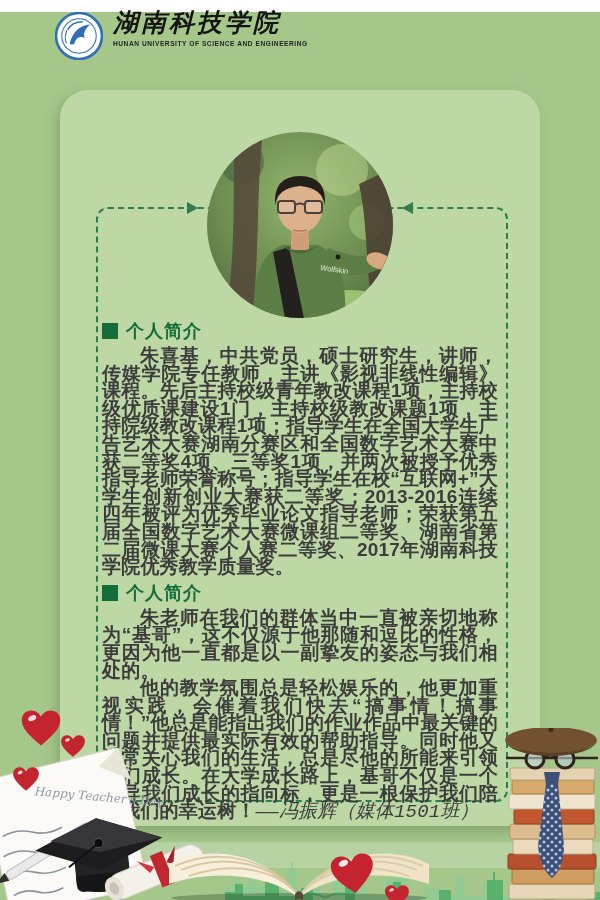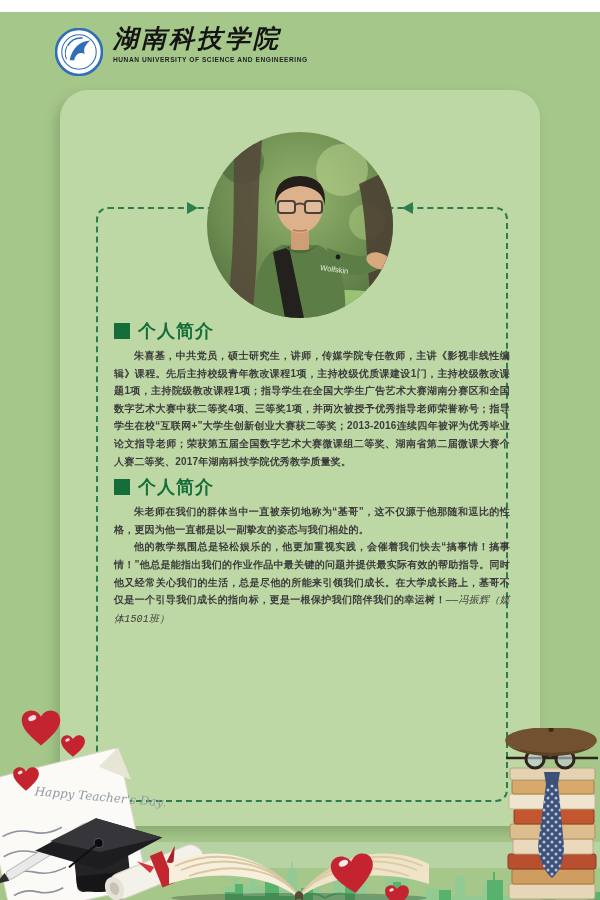--- a/index.html
+++ b/index.html
@@ -1,40 +1,40 @@
 <!DOCTYPE html>
 <html><head>
 <meta charset="utf-8">
 <style>
   html,body{margin:0;padding:0;}
   body{width:600px;height:900px;overflow:hidden;font-family:"Liberation Sans",sans-serif;}
   .poster{position:relative;width:600px;height:900px;background:#a5c78a;overflow:hidden;}
   .topstrip{position:absolute;left:0;top:0;width:600px;height:12px;background:#ffffff;}
 
   
-  .logo{position:absolute;left:55px;top:24px;display:flex;align-items:flex-start;}
+  .logo{position:absolute;left:55px;top:8px;display:flex;align-items:flex-start;}
   .emblem{width:48px;height:48px;margin-top:4px;}
   .logo-text{margin-left:10px;}
   .logo-cn{font-family:"DejaVu Serif",serif;font-style:italic;font-weight:bold;font-size:25px;letter-spacing:3px;color:#141414;line-height:30px;}
   .logo-en{font-size:6.6px;font-weight:bold;letter-spacing:.55px;color:#20242a;margin-top:2px;}
 
   
   .card{position:absolute;left:60px;top:90px;width:480px;height:736px;background:#bdd8a5;border-radius:28px;box-shadow:-4px 6px 12px rgba(70,100,55,.30);}
   .dashed{position:absolute;left:96px;top:207px;width:408px;height:591px;border:2px dashed #2d7d4e;border-radius:12px;}
   .arrow{position:absolute;width:0;height:0;top:202px;}
   .arrow.right{left:187px;border-left:11px solid #2d7d4e;border-top:6px solid transparent;border-bottom:6px solid transparent;}
   .arrow.left{left:402px;border-right:11px solid #2d7d4e;border-top:6px solid transparent;border-bottom:6px solid transparent;}
   .photo{position:absolute;left:207px;top:132px;width:186px;height:186px;border-radius:50%;overflow:hidden;}
 
   
-  .content{position:absolute;left:102px;top:314px;width:396px;color:#3c3c3c;margin-left:12px;}
+  .content{position:absolute;left:102px;top:314px;width:396px;color:#3c3c3c;}
   .sec-title{display:flex;align-items:center;margin:5px 0 4px 0;}
   .sec-square{width:16px;height:16px;background:#156e3a;margin-right:8px;}
   .sec-label{font-size:18px;font-weight:bold;color:#156e3a;letter-spacing:1px;}
-  .content p{margin:0;font-size:10px;line-height:17.6px;font-weight:bold;text-align:justify;text-indent:2em;letter-spacing:.2px;}
+  .content p{margin:0;font-size:19px;line-height:17.6px;font-weight:bold;text-align:justify;text-indent:2em;letter-spacing:.2px;}
   .attr{font-family:Liberation Mono, monospace;font-style:italic;font-weight:normal;}
 
   
   .abs{position:absolute;}
   .band{position:absolute;left:0;top:842px;width:600px;height:26px;background:rgba(255,255,255,.22);}
   .heart{position:absolute;}
 </style>
 </head>
 <body>
 

